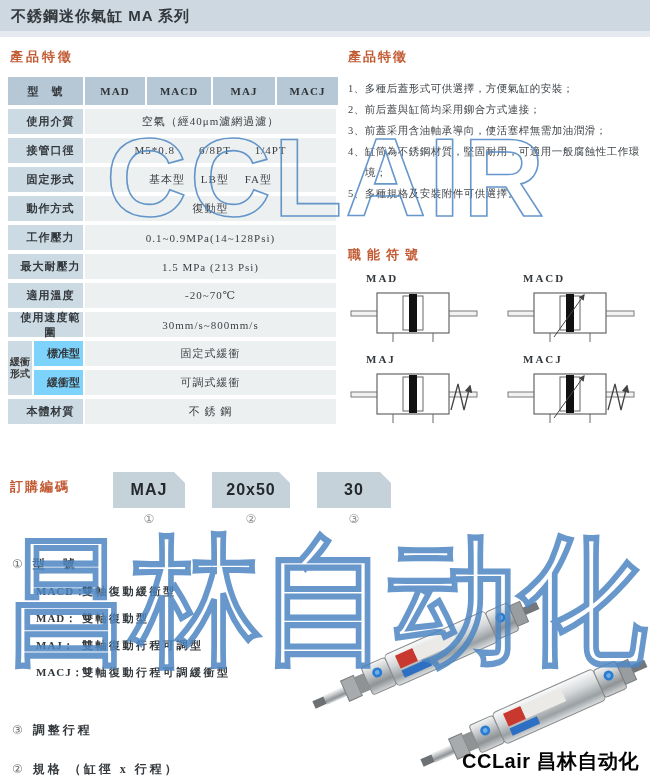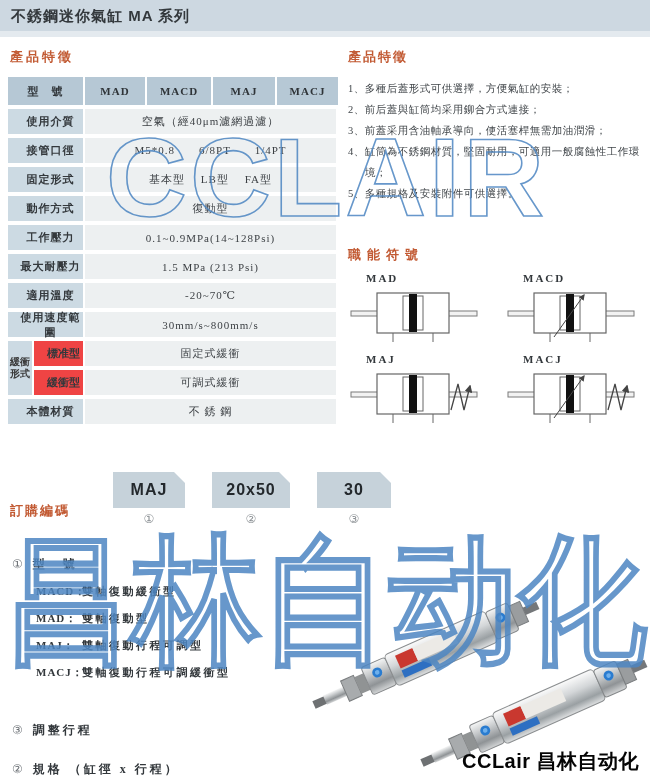--- a/index.html
+++ b/index.html
@@ -24,40 +24,40 @@
   .thead { grid-template-columns:75px 60px 64px 62px 61px; }
   .tcell { display:flex; align-items:center; justify-content:center; text-align:center;
     font-family:"Liberation Serif","DejaVu Serif",serif; font-size:11px; }
   .hcell { background:#b6c8d5; height:28px; font-weight:bold; color:#2f3438; letter-spacing:1px; }
   .lcell { background:#ccdae3; height:25px; font-weight:600; color:#33383c; letter-spacing:1px;padding-left:10px; }
   .vcell { background:#edf0f1; height:25px; color:#3b3f43; letter-spacing:1px; white-space:pre; }
   .cushion { display:grid; grid-template-columns:24px 49px 1fr; grid-template-rows:25px 25px;
     gap:4px 2px; margin-bottom:4px; }
   .gcell { grid-row:1/3; background:#ccdae3; font-size:10px; line-height:1.25; letter-spacing:0;
     font-weight:600; padding:11px 2px; height:auto; }
-  .scell { background:#ef4444; letter-spacing:0; height:25px; font-weight:600; }
+  .scell { background:#7dd3fc; letter-spacing:0; height:25px; font-weight:600; }
 
   
   .features { position:absolute; left:348px; top:48px; width:298px; }
   .features .sec-h { margin-bottom:12px; letter-spacing:2px; }
   .feat-item { font-family:"Liberation Serif","DejaVu Serif",serif; font-size:10.5px;
     line-height:21px; color:#41464a; letter-spacing:0.5px;
     padding-left:17px; text-indent:-17px; }
 
   
   .symbols { position:absolute; left:348px; top:246px; width:298px; }
   .symbols .sec-h { letter-spacing:6px; margin-bottom:8px; }
   .sym-grid { display:grid; grid-template-columns:1fr 1fr; column-gap:16px; row-gap:8px; }
   .sym-label { font-family:"Liberation Serif",serif; font-size:11px; font-weight:bold;
     letter-spacing:2px; color:#33383c; margin:0 0 1px 18px; }
   .sym-svg { display:block; }
 
   
   .ordering { position:absolute; left:0; top:468px; width:650px; height:70px; }
-  .ordering .sec-h { position:absolute; left:10px; top:10px; letter-spacing:2px;margin-top:24px; }
+  .ordering .sec-h { position:absolute; left:10px; top:10px; letter-spacing:2px; }
   .code-box { position:absolute; top:4px; height:36px; background:#c6d2da;
     display:flex; align-items:center; justify-content:center;
     font-size:16px; font-weight:bold; color:#23282c; letter-spacing:1px;
     clip-path:polygon(0 0, calc(100% - 11px) 0, 100% 11px, 100% 100%, 0 100%); }
   .cb1 { left:113px; width:72px; } .cb2 { left:212px; width:78px; } .cb3 { left:317px; width:74px; }
   .code-num { position:absolute; top:44px; width:72px; text-align:center; color:#8a8f93; font-size:12px; }
   .cn1 { left:113px; } .cn2 { left:215px; } .cn3 { left:318px; }
 
   
   .legend { position:absolute; left:12px; top:556px; width:330px;

